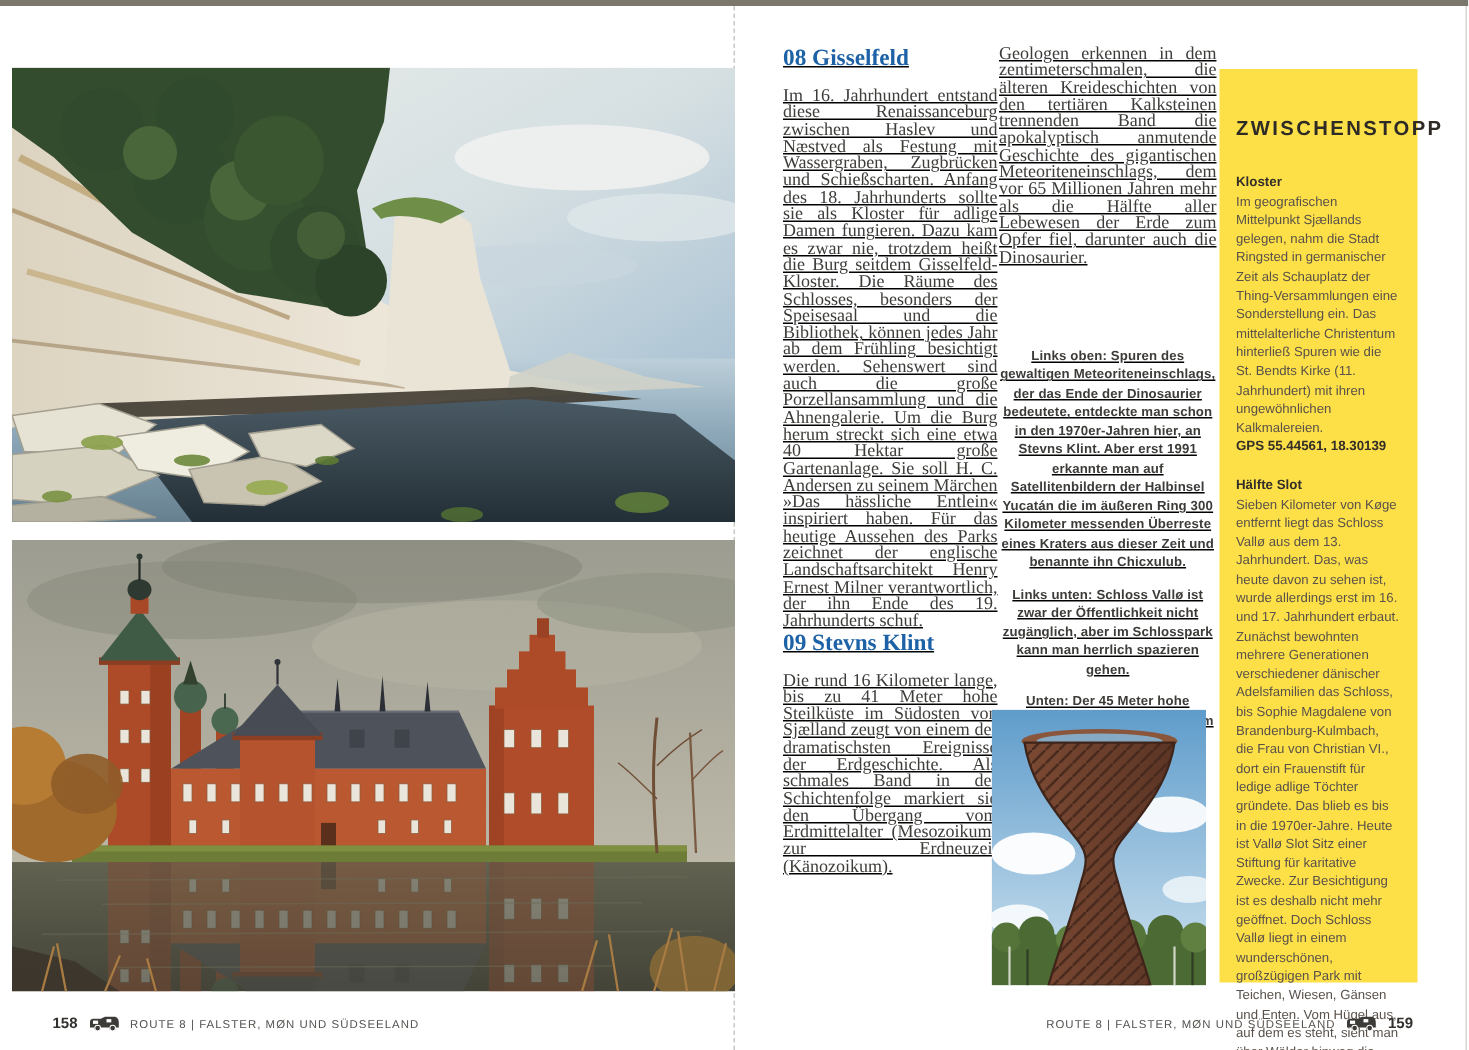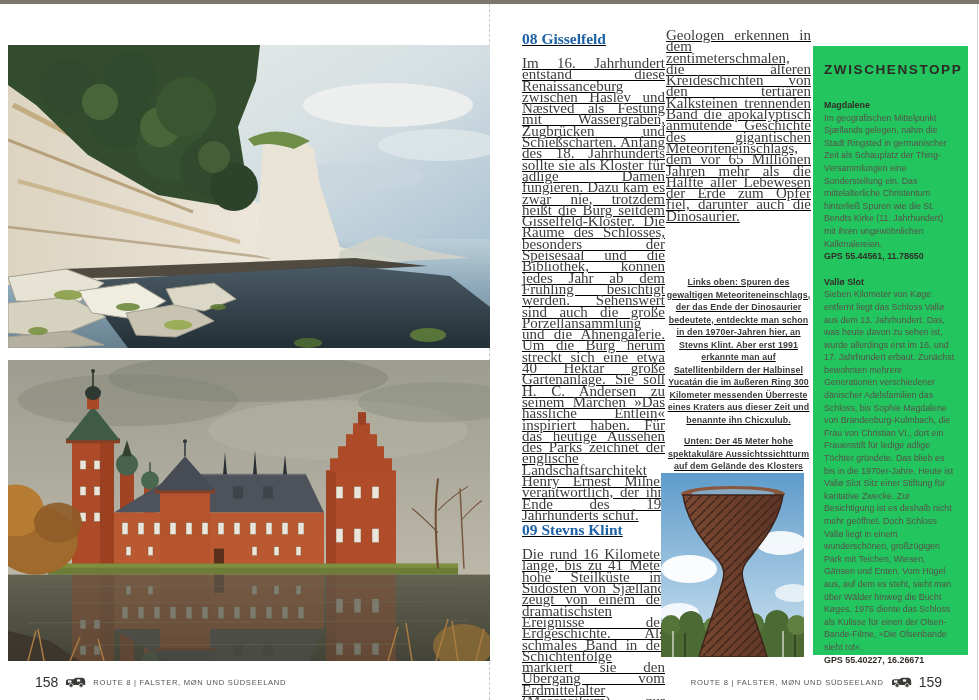--- a/index.html
+++ b/index.html
@@ -15,39 +15,39 @@
   #photo-castle{left:8px;top:360px;width:482px;height:301px;}
   #photo-tower{left:661px;top:473px;width:143px;height:184px;}
 
   .col{position:absolute;top:30px;text-decoration:underline;}
   #col1{left:522px;width:143px;}
   #col2{left:666px;width:145px;}
 
   .section-heading{font-family:"Liberation Serif",serif;font-weight:600;font-size:15.5px;
         color:#1d62a6;margin:0 0 10px 0;line-height:18px;}
   .heading-2{margin-top:0;}
-  .body-text{font-size:15px;line-height:11.3px;text-align:justify;color:#3e3c39;margin:0;
+  .body-text{font-size:12px;line-height:11.3px;text-align:justify;color:#3e3c39;margin:0;
         hyphens:auto;-webkit-hyphens:auto;}
 
   .caption-block{margin-top:54px;text-align:center;}
   .caption{font-family:"Liberation Sans",sans-serif;font-size:8.8px;line-height:12.5px;
         font-weight:700;color:#3d3b38;margin:0 0 9px 0;letter-spacing:0.1px;}
 
-  #sidebar{position:absolute;left:813px;top:46px;width:155px;height:609px;background:#22c55e;
-        box-sizing:border-box;padding:16px 12px 0 11px;font-family:"Liberation Sans",sans-serif;}
+  #sidebar{position:absolute;left:813px;top:46px;width:132px;height:609px;background:#fde047;
+        box-sizing:border-box;padding:32px 12px 0 11px;font-family:"Liberation Sans",sans-serif;}
   .sidebar-title{font-size:13.5px;font-weight:700;letter-spacing:1.6px;color:#2e2a26;margin:0 0 22px 0;}
   .entry-name{font-size:8.9px;font-weight:700;color:#332e29;margin:0;line-height:12.6px;}
   .entry-body{font-size:8.8px;line-height:12.6px;color:#59514a;margin:0;}
   .entry-gps{font-size:8.9px;font-weight:700;color:#332e29;line-height:12.6px;margin:0 0 13px 0;}
 
   .footer{position:absolute;top:675px;display:flex;align-items:center;gap:7px;
         font-family:"Liberation Sans",sans-serif;height:14px;}
   #footer-left{left:35px;}
   #footer-right{right:37px;}
-  .page-num{font-size:14px;font-weight:400;color:#33312e;}
+  .page-num{font-size:10px;font-weight:700;color:#33312e;}
   .route-label{font-size:7.6px;letter-spacing:0.7px;color:#55524e;}
   .camper{width:21px;height:11px;display:block;}
 </style>
 </head>
 <body>
 
 <div id="page">
   <div class="topbar"></div>
   <div class="fold-line"></div>
   <div class="page-edge"></div>
@@ -248,20 +248,21 @@
     <h2 class="section-heading">08 Gisselfeld</h2>
     <p class="body-text" lang="de">Im 16. Jahrhundert entstand diese Renaissanceburg zwischen Haslev und Næstved als Festung mit Wassergraben, Zugbrücken und Schießscharten. Anfang des 18. Jahrhunderts sollte sie als Kloster für adlige Damen fungieren. Dazu kam es zwar nie, trotzdem heißt die Burg seitdem Gisselfeld-Kloster. Die Räume des Schlosses, besonders der Speisesaal und die Bibliothek, können jedes Jahr ab dem Frühling besichtigt werden. Sehenswert sind auch die große Porzellansammlung und die Ahnengalerie. Um die Burg herum streckt sich eine etwa 40 Hektar große Gartenanlage. Sie soll H. C. Andersen zu seinem Märchen »Das hässliche Entlein« inspiriert haben. Für das heutige Aussehen des Parks zeichnet der englische Landschaftsarchitekt Henry Ernest Milner verantwortlich, der ihn Ende des 19. Jahrhunderts schuf.</p>
     <h2 class="section-heading heading-2">09 Stevns Klint</h2>
     <p class="body-text" lang="de">Die rund 16 Kilometer lange, bis zu 41 Meter hohe Steilküste im Südosten von Sjælland zeugt von einem der dramatischsten Ereignisse der Erdgeschichte. Als schmales Band in der Schichtenfolge markiert sie den Übergang vom Erdmittelalter (Mesozoikum) zur Erdneuzeit (Känozoikum).</p>
   </div>
 
   <div class="col" id="col2">
     <p class="body-text" lang="de">Geologen erkennen in dem zentimeterschmalen, die älteren Kreideschichten von den tertiären Kalksteinen trennenden Band die apokalyptisch anmutende Geschichte des gigantischen Meteoriteneinschlags, dem vor 65 Millionen Jahren mehr als die Hälfte aller Lebewesen der Erde zum Opfer fiel, darunter auch die Dinosaurier.</p>
     <div class="caption-block">
       <p class="caption">Links oben: Spuren des gewaltigen Meteoriteneinschlags, der das Ende der Dinosaurier bedeutete, entdeckte man schon in den 1970er-Jahren hier, an Stevns Klint. Aber erst 1991 erkannte man auf Satellitenbildern der Halbinsel Yucatán die im äußeren Ring 300 Kilometer messenden Überreste eines Kraters aus dieser Zeit und benannte ihn Chicxulub.</p>
+      <p class="caption">Links unten: Schloss Vallø ist zwar der Öffentlichkeit nicht zugänglich, aber im Schlosspark kann man herrlich spazieren gehen.</p>
       <p class="caption">Unten: Der 45 Meter hohe spektakuläre Aussichtssichtturm auf dem Gelände des Klosters Gisselfeld.</p>
     </div>
   </div>
 
   <div class="photo" id="photo-tower">
     <svg viewBox="0 0 143 184" preserveAspectRatio="none">
       <defs>
         <linearGradient id="sky3" x1="0" y1="0" x2="0" y2="1">
           <stop offset="0" stop-color="#5f9ccb"></stop>
             <stop offset="1" stop-color="#cfe3f0"></stop>
@@ -300,26 +301,26 @@
         <path d="M22,22 C26,50 44,70 58,88 C64,96 64,102 60,114 C52,144 44,162 38,184 L106,184 C100,162 92,144 84,114 C80,102 80,96 86,88 C100,70 118,50 122,22 Z" fill="url(#woodg)"></path>
         <path d="M22,22 C26,50 44,70 58,88 C64,96 64,102 60,114 C52,144 44,162 38,184 L106,184 C100,162 92,144 84,114 C80,102 80,96 86,88 C100,70 118,50 122,22 Z" fill="url(#lat)"></path>
         <path d="M22,22 C26,50 44,70 58,88 C64,96 64,102 60,114 C52,144 44,162 38,184 L106,184 C100,162 92,144 84,114 C80,102 80,96 86,88 C100,70 118,50 122,22 Z" fill="none" stroke="#3f241a" stroke-width="1.5"></path>
       </g>
     </svg>
   </div>
 
   <aside id="sidebar">
     <h3 class="sidebar-title">ZWISCHENSTOPP</h3>
     <div>
-      <p class="entry-name">Magdalene</p>
+      <p class="entry-name">Kloster</p>
       <p class="entry-body" lang="de">Im geografischen Mittelpunkt Sjællands gelegen, nahm die Stadt Ringsted in germanischer Zeit als Schauplatz der Thing-Versammlungen eine Sonderstellung ein. Das mittelalterliche Christentum hinterließ Spuren wie die St. Bendts Kirke (11. Jahrhundert) mit ihren ungewöhnlichen Kalkmalereien.</p>
-      <p class="entry-gps">GPS 55.44561, 11.78650</p>
+      <p class="entry-gps">GPS 55.44561, 18.30139</p>
     </div>
     <div>
-      <p class="entry-name">Vallø Slot</p>
+      <p class="entry-name">Hälfte Slot</p>
       <p class="entry-body" lang="de">Sieben Kilometer von Køge entfernt liegt das Schloss Vallø aus dem 13. Jahrhundert. Das, was heute davon zu sehen ist, wurde allerdings erst im 16. und 17. Jahrhundert erbaut. Zunächst bewohnten mehrere Generationen verschiedener dänischer Adelsfamilien das Schloss, bis Sophie Magdalene von Brandenburg-Kulmbach, die Frau von Christian VI., dort ein Frauenstift für ledige adlige Töchter gründete. Das blieb es bis in die 1970er-Jahre. Heute ist Vallø Slot Sitz einer Stiftung für karitative Zwecke. Zur Besichtigung ist es deshalb nicht mehr geöffnet. Doch Schloss Vallø liegt in einem wunderschönen, großzügigen Park mit Teichen, Wiesen, Gänsen und Enten. Vom Hügel aus, auf dem es steht, sieht man über Wälder hinweg die Bucht Køges. 1976 diente das Schloss als Kulisse für einen der Olsen-Bande-Filme, »Die Olsenbande sieht rot«.</p>
       <p class="entry-gps">GPS 55.40227, 16.26671</p>
     </div>
   </aside>
 
   <div class="footer" id="footer-left">
     <span class="page-num">158</span>
     <svg class="camper" viewBox="0 0 21 11">
       <path d="M1,8 V4.2 C1,3 2,2.2 3.2,2.2 H8.2 L11,0.8 H17 C19.2,0.8 20.2,2.6 20.2,4.6 V8 H18.4 A2.3,2.3 0 0 1 13.8,8 H8.4 A2.3,2.3 0 0 1 3.8,8 Z" fill="#3d3b38"></path>
       <rect x="3" y="3.4" width="3.4" height="2.2" fill="#ffffff"></rect>

